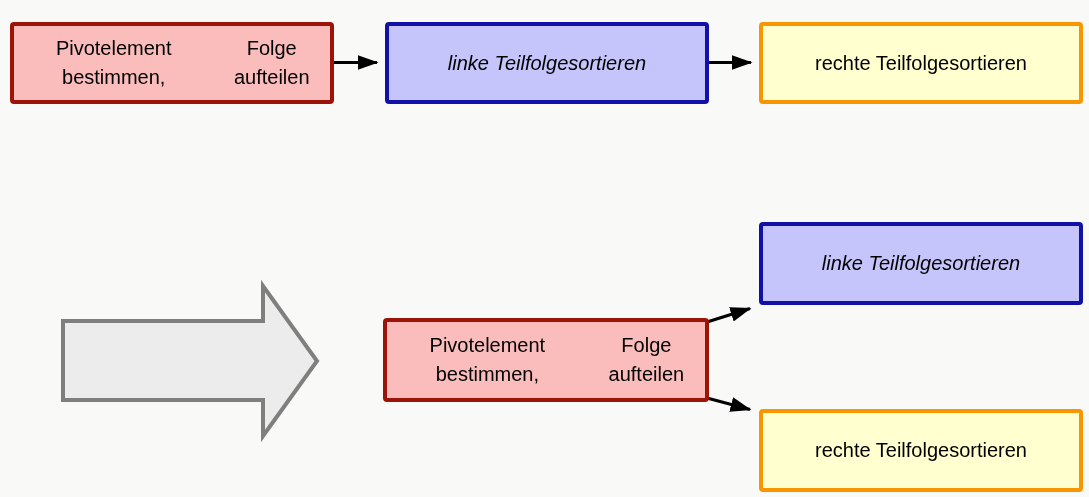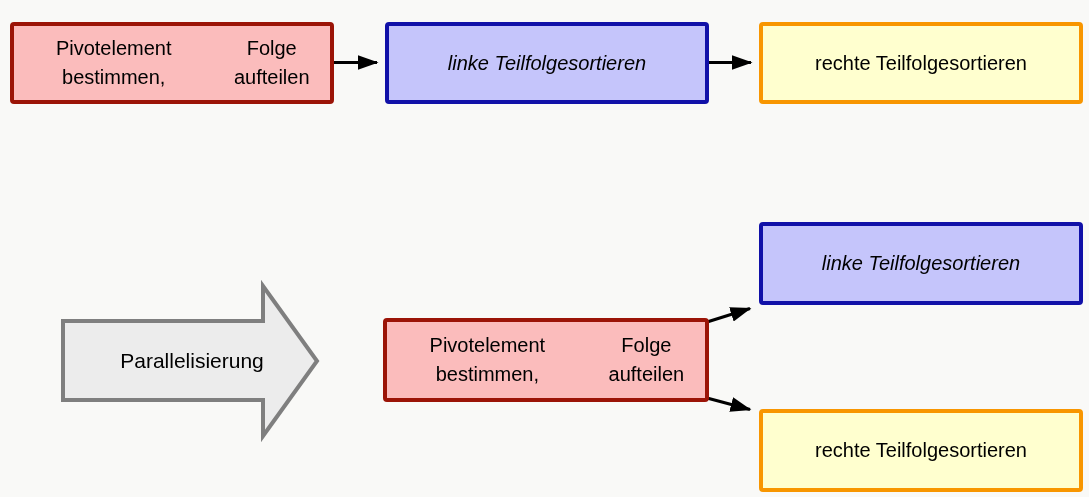--- a/index.html
+++ b/index.html
@@ -107,21 +107,20 @@
   <div class="box box-left" style="left:385px; top:22px; width:324px; height:82px;">
     <span class="box-line">linke Teilfolge</span>
     <span class="box-line">sortieren</span>
   </div>
 
   <div class="box box-right" style="left:759px; top:22px; width:324px; height:82px;">
     <span class="box-line">rechte Teilfolge</span>
     <span class="box-line">sortieren</span>
   </div>
 
-  <div class="transform-label">Parallelisierung</div>
 
   <div class="box box-pivot" style="left:383px; top:318px; width:326px; height:84px;">
     <span class="box-line">Pivotelement bestimmen,</span>
     <span class="box-line">Folge aufteilen</span>
   </div>
 
   <div class="box box-left" style="left:759px; top:222px; width:324px; height:83px;">
     <span class="box-line">linke Teilfolge</span>
     <span class="box-line">sortieren</span>
   </div>

